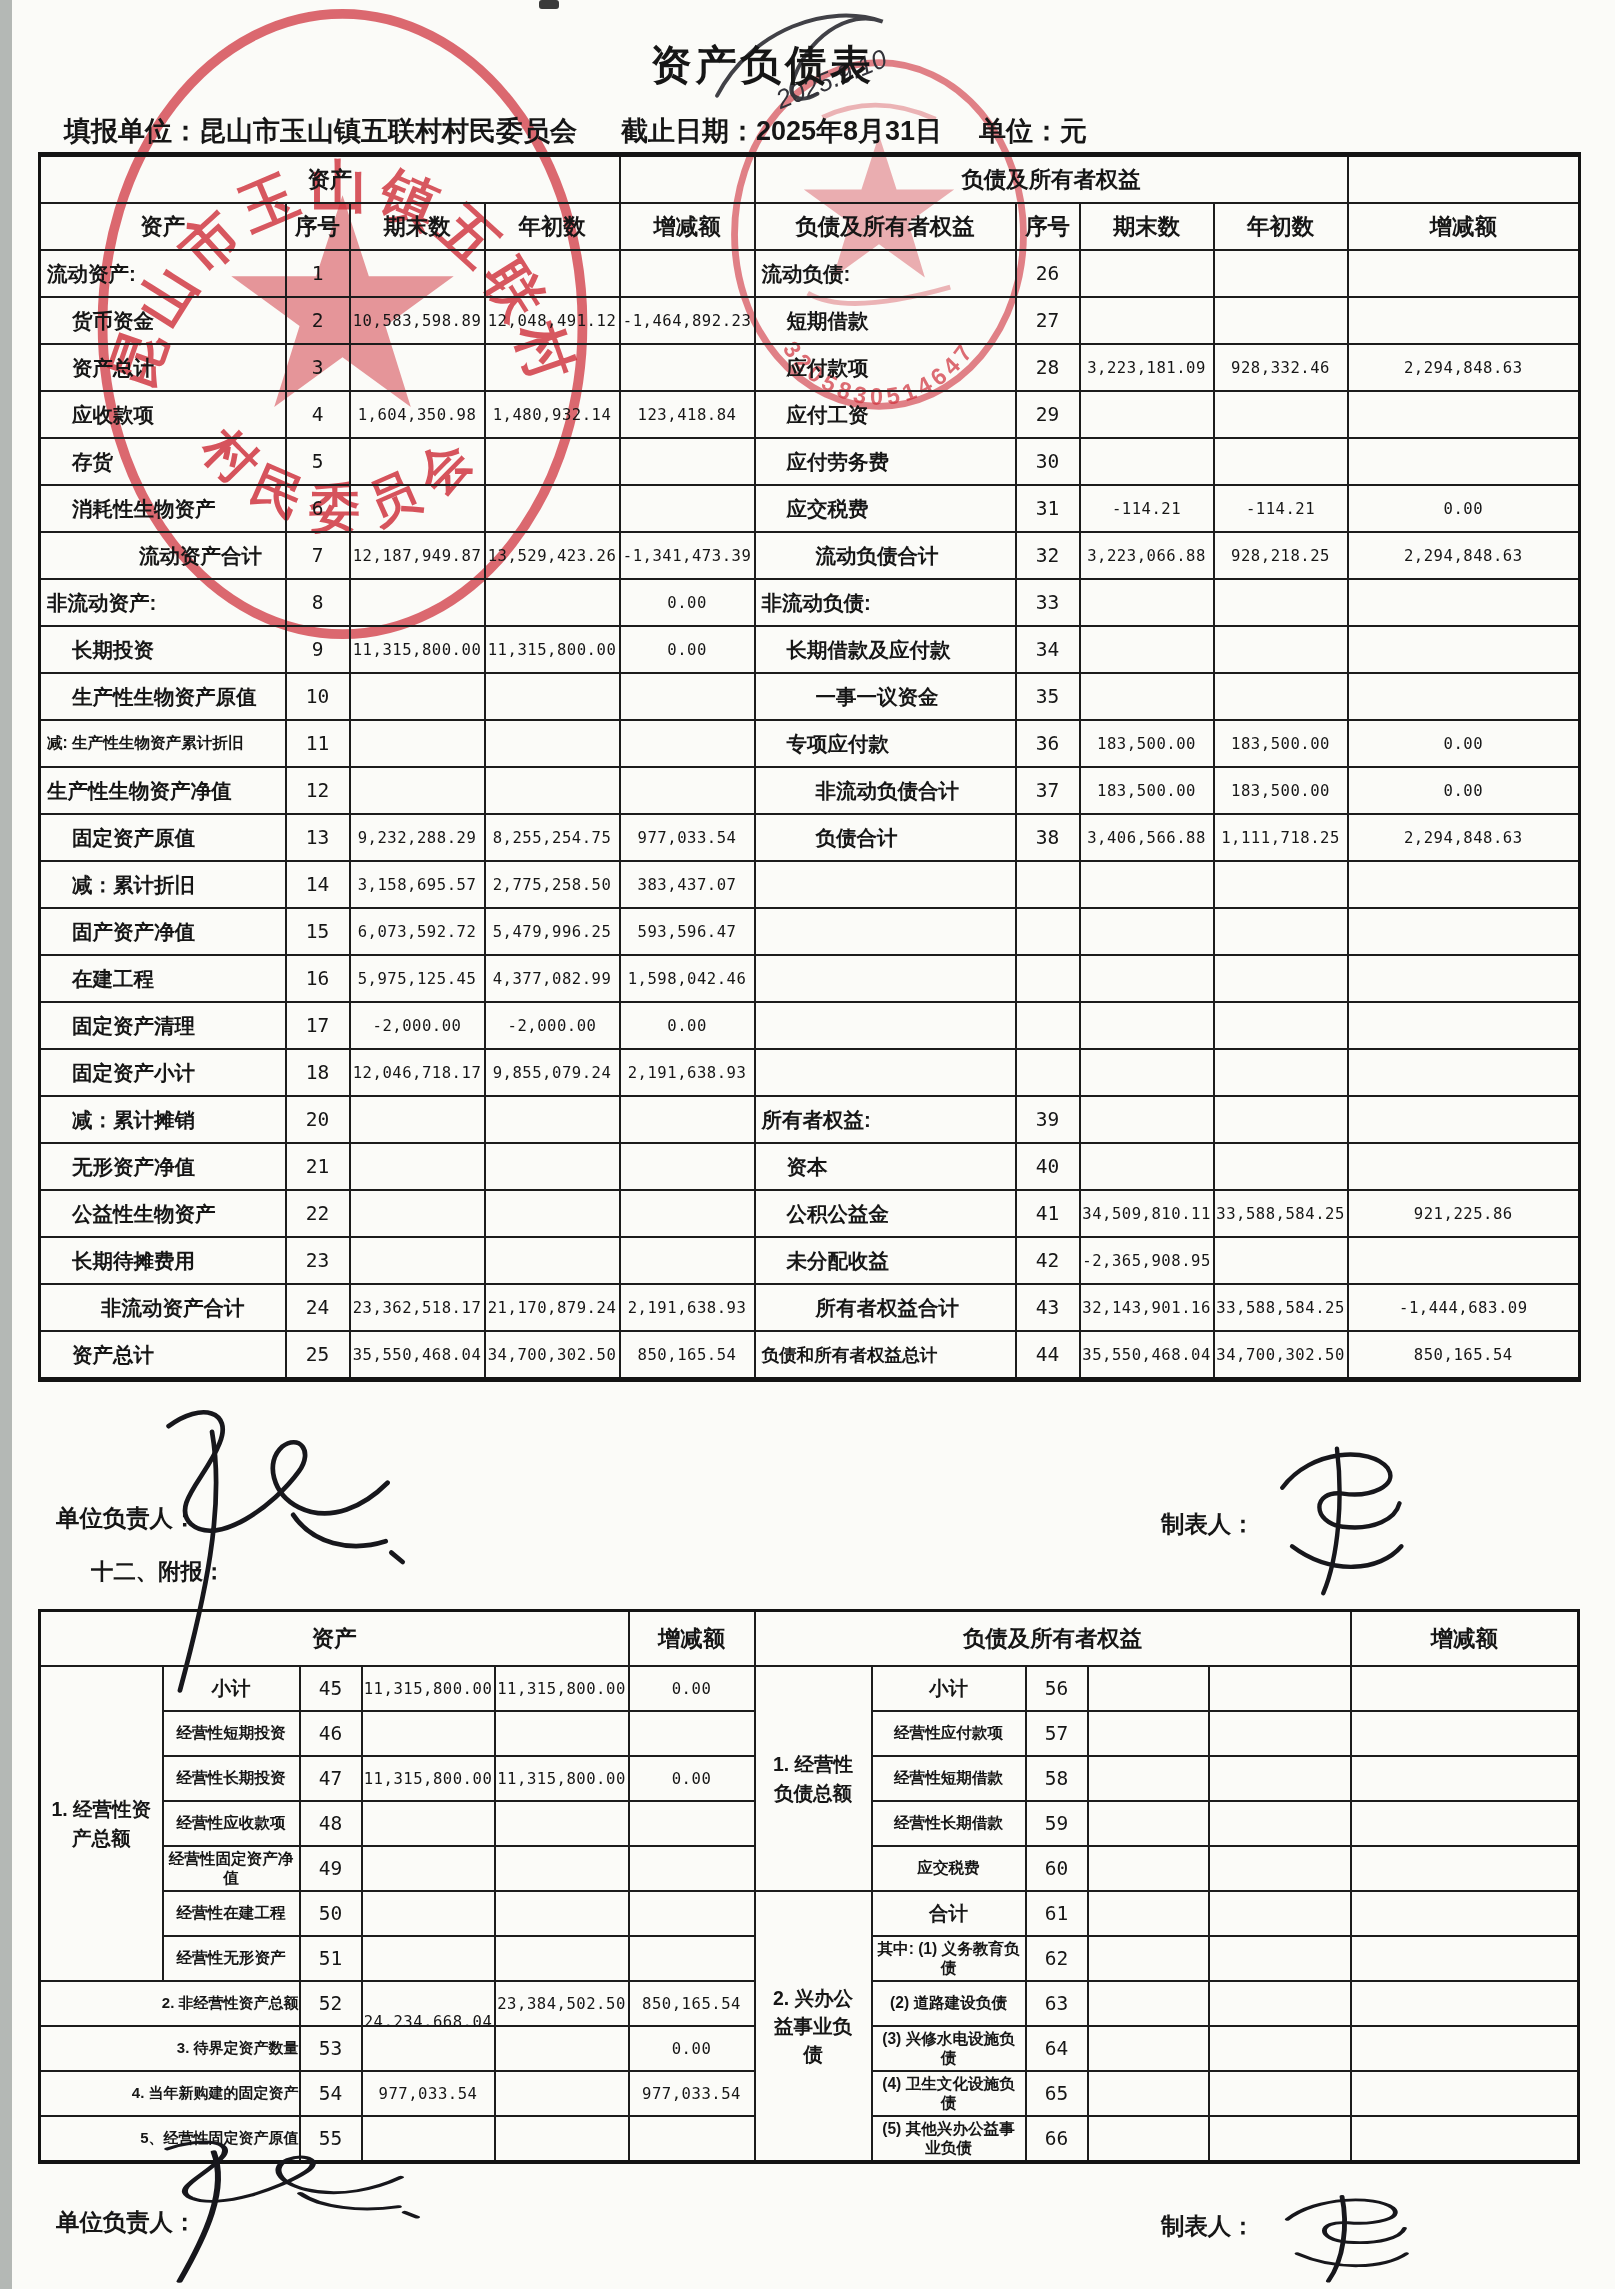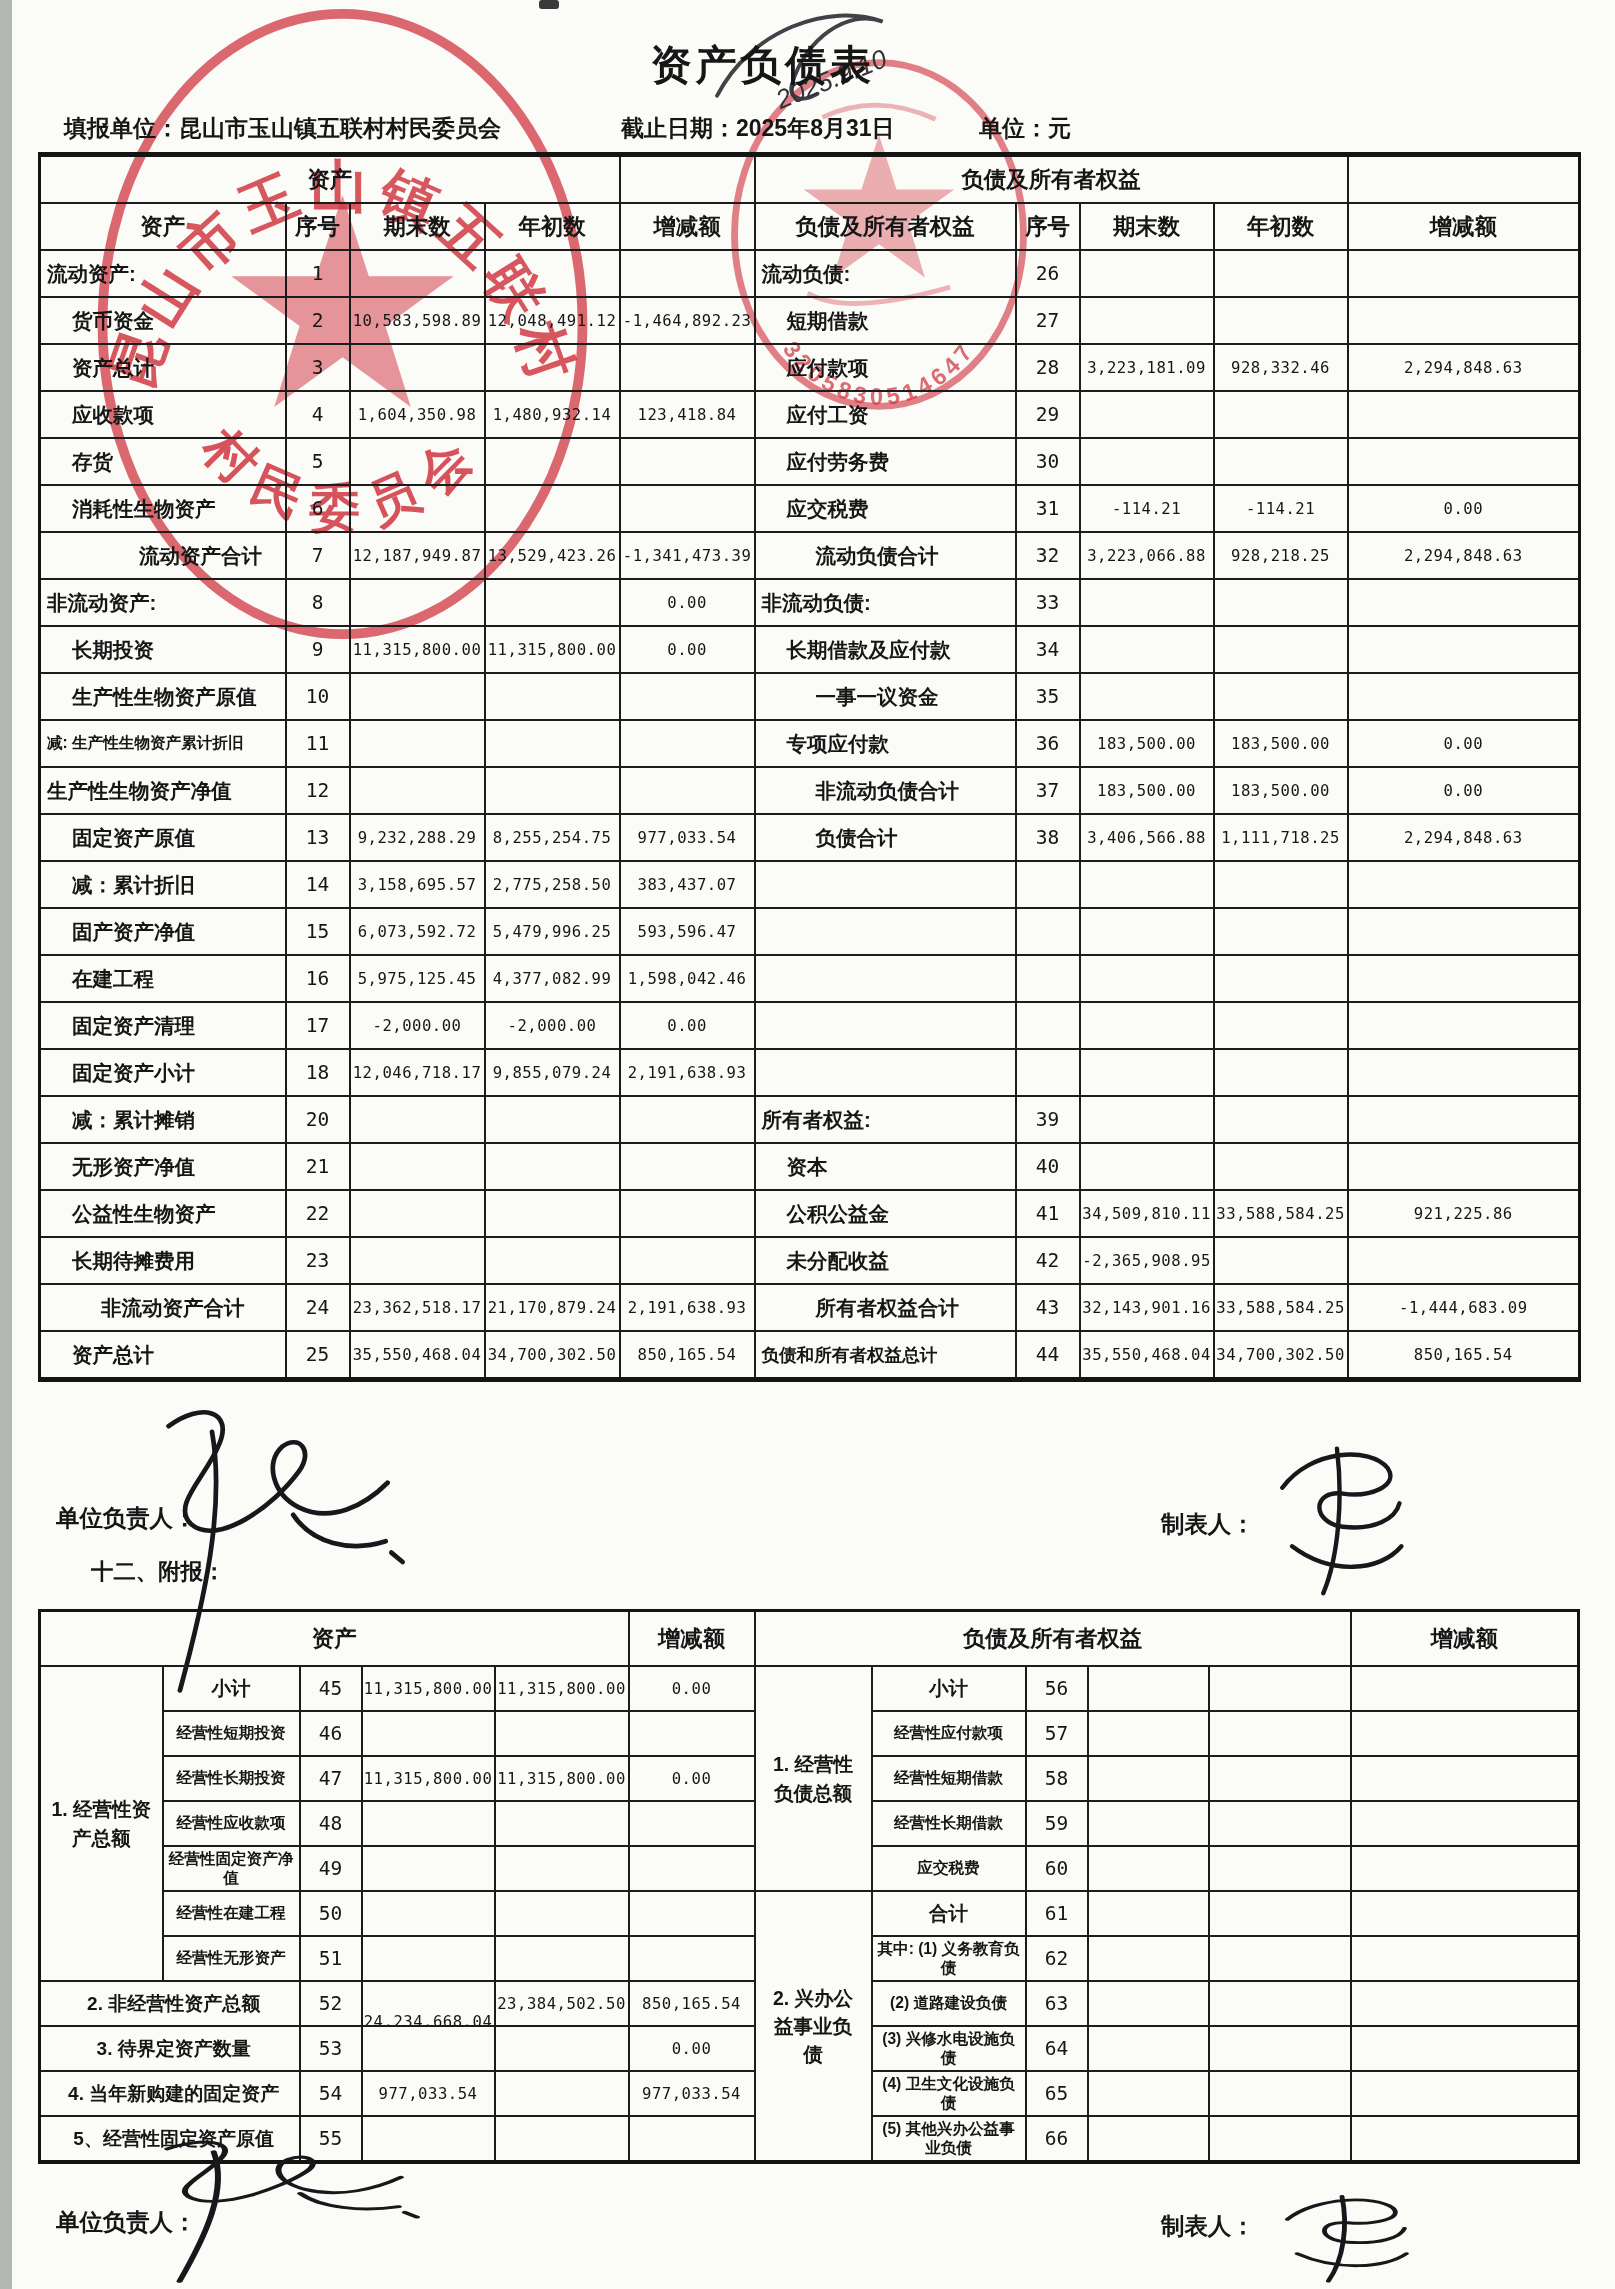--- a/index.html
+++ b/index.html
@@ -3,21 +3,21 @@
 <meta charset="utf-8">
 <style>
   html,body{margin:0;padding:0;background:#a9aeab;}
   .page{position:relative;width:1616px;height:2290px;background:#fbfbf8;overflow:hidden;
         font-family:"Liberation Sans","DejaVu Sans",sans-serif;color:#161616;}
   .scan-edge{position:absolute;left:0;top:0;width:11.7px;height:100%;background:#b4b8b5;}
   .smudge{position:absolute;left:539px;top:0;width:19.5px;height:8.8px;background:#3a3a3a;border-radius:2.9px;}
 
   .title{position:absolute;left:614px;top:38px;width:261px;text-align:right;
          font-size:41px;font-weight:700;letter-spacing:3.9px;}
-  .meta{position:absolute;top:113px;font-size:23px;font-weight:700;white-space:nowrap;}
+  .meta{position:absolute;top:113px;font-size:27px;font-weight:700;white-space:nowrap;}
 
   table{border-collapse:collapse;table-layout:fixed;background:transparent;}
   .mt,.ap{position:absolute;left:38px;width:1539px;}
   .mt{top:152px;border:3.9px solid #141414;border-top-width:5.9px;border-bottom-width:5.9px;}
   .ap{top:1609px;border:3.9px solid #141414;border-bottom-width:4.9px;}
   td{border:2.9px solid #1c1c1c;border-left-width:2px;border-right-width:2px;
      overflow:hidden;white-space:nowrap;padding:0;}
   tr.h1 td{height:39px;}
   tr.h2 td{height:57px;}
   .mt tbody td{height:45px;}
@@ -28,21 +28,21 @@
   .lb{font-size:20.5px;font-weight:700;text-align:left;padding-left:5.9px;}
   .i0{padding-left:5.9px;}.i1{padding-left:31px;}.i2{padding-left:60px;}.i3{padding-left:98px;}
   .sm{font-size:15.6px;}
   .sm2{font-size:17.6px;}
   .no{font-family:"DejaVu Sans Mono","Liberation Mono",monospace;font-size:19.5px;text-align:center;}
   .nm{font-family:"DejaVu Sans Mono","Liberation Mono",monospace;font-size:15.6px;text-align:center;letter-spacing:0.5px;}
 
   .ap .grp{font-size:19.5px;font-weight:700;text-align:center;white-space:normal;line-height:1.45;padding:0 9.8px;}
   .ap .it{font-size:15.6px;font-weight:700;text-align:center;white-space:normal;line-height:1.2;padding:0 2.9px;}
   .ap .it.big{font-size:19.5px;}
-  .ap .wd{font-size:19px;font-weight:700;text-align:center;padding-left:7.8px;}
+  .ap .wd{font-size:15px;font-weight:700;text-align:right;padding-left:7.8px;}
   .drop{vertical-align:bottom;}
   .drop-inner{display:inline-block;transform:translateY(5.9px);}
 
   .sign-label{position:absolute;font-size:23.4px;font-weight:700;white-space:nowrap;}
   .appendix-heading{position:absolute;left:91px;top:1556px;font-size:22.4px;font-weight:700;}
   .abs{position:absolute;}
 </style>
 </head>
 <body>
 

